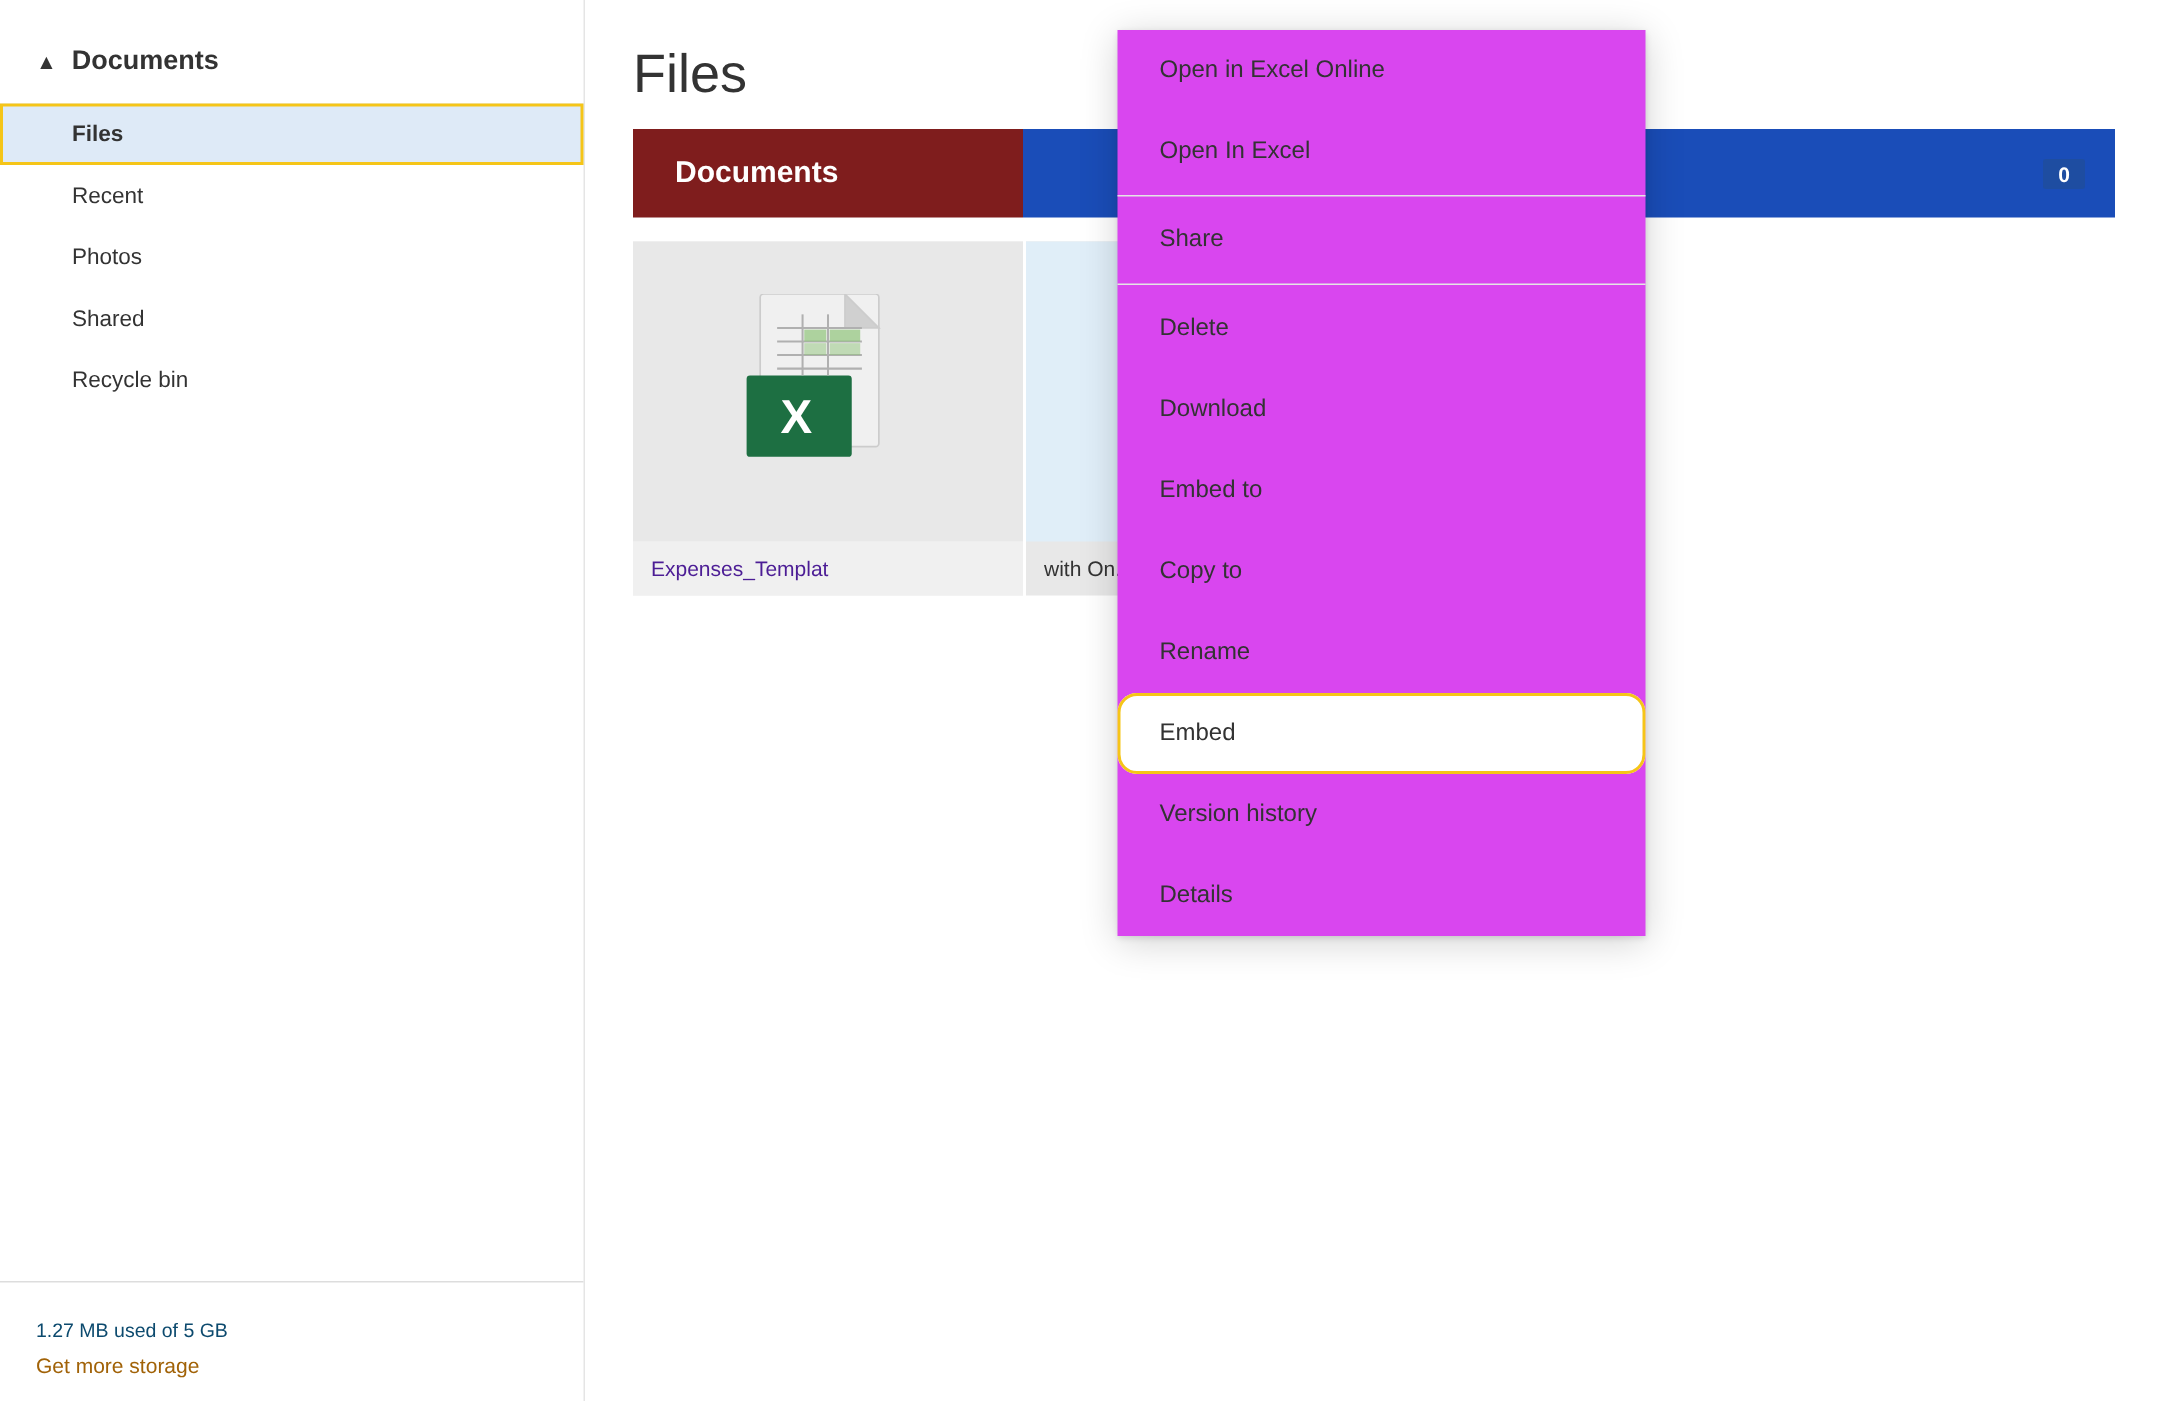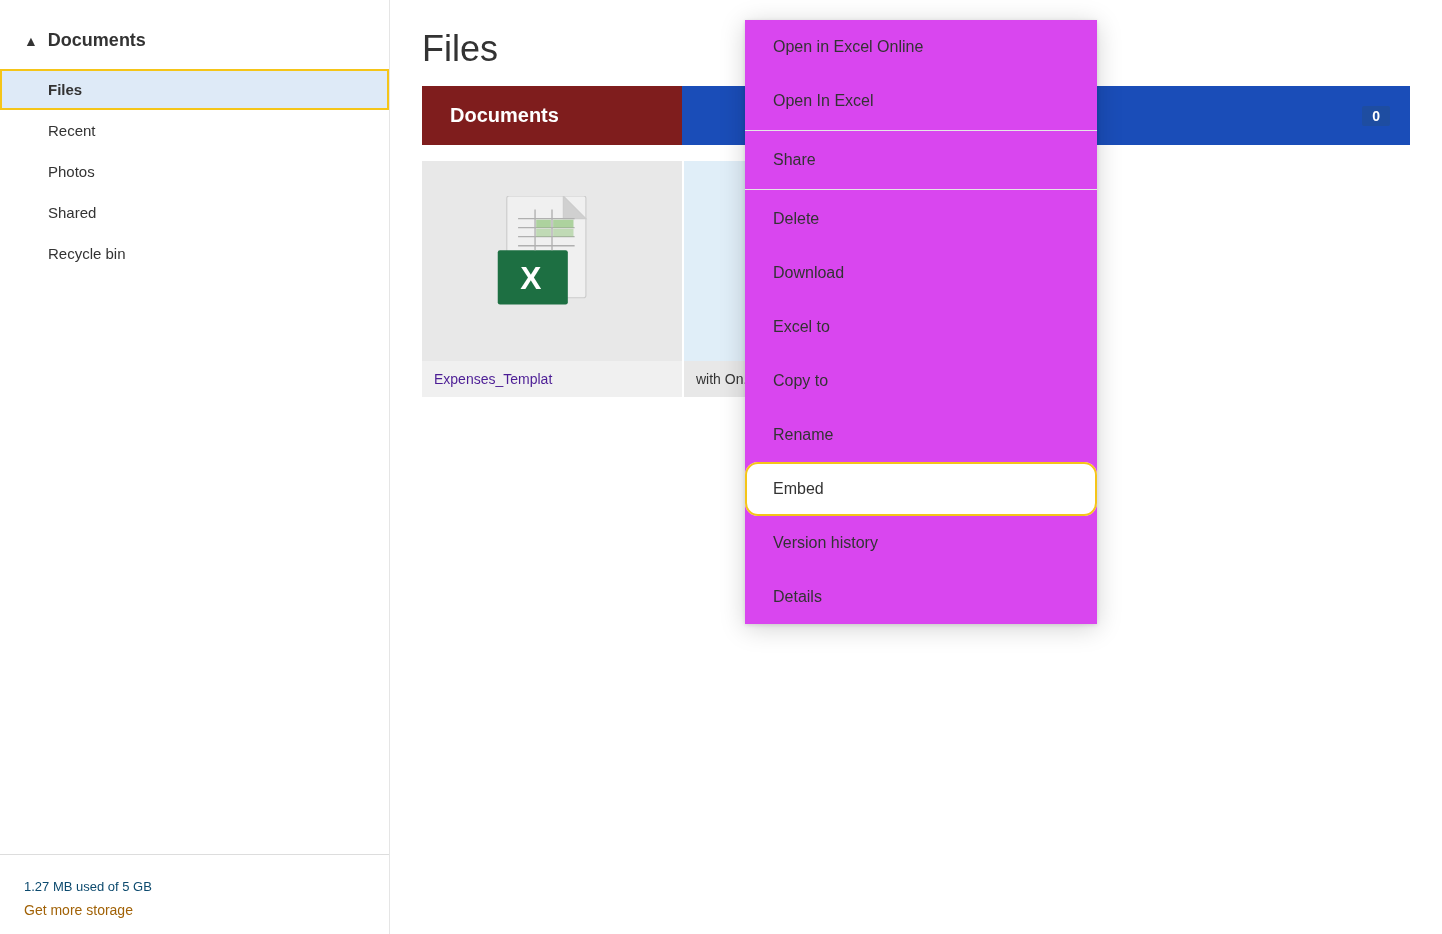--- a/index.html
+++ b/index.html
@@ -337,21 +337,21 @@
         <span>Share</span>
       </div>
       <hr class="context-menu-divider">
       <div class="context-menu-item">
         <span>Delete</span>
       </div>
       <div class="context-menu-item">
         <span>Download</span>
       </div>
       <div class="context-menu-item">
-        <span>Excel to</span>
+        <span>Embed to</span>
       </div>
       <div class="context-menu-item">
         <span>Copy to</span>
       </div>
       <div class="context-menu-item">
         <span>Rename</span>
       </div>
       <div class="context-menu-item highlighted">
         <span>Embed</span>
       </div>

